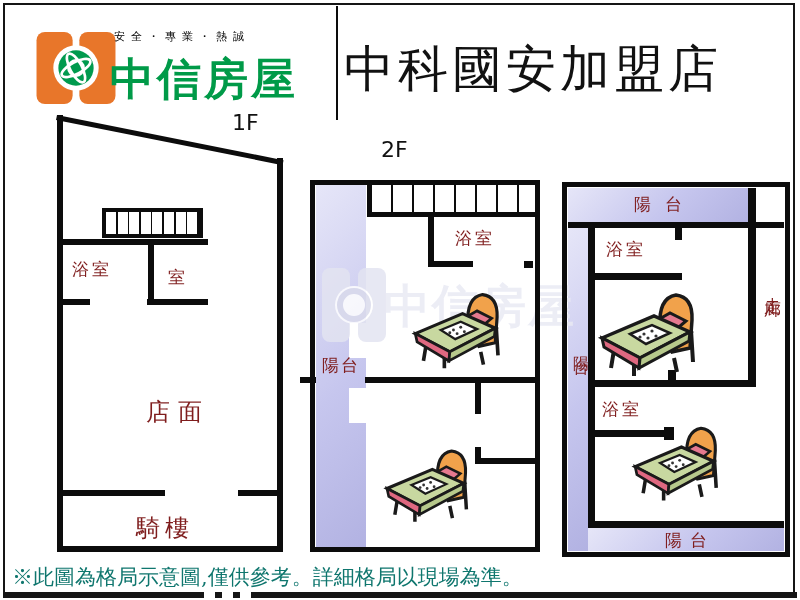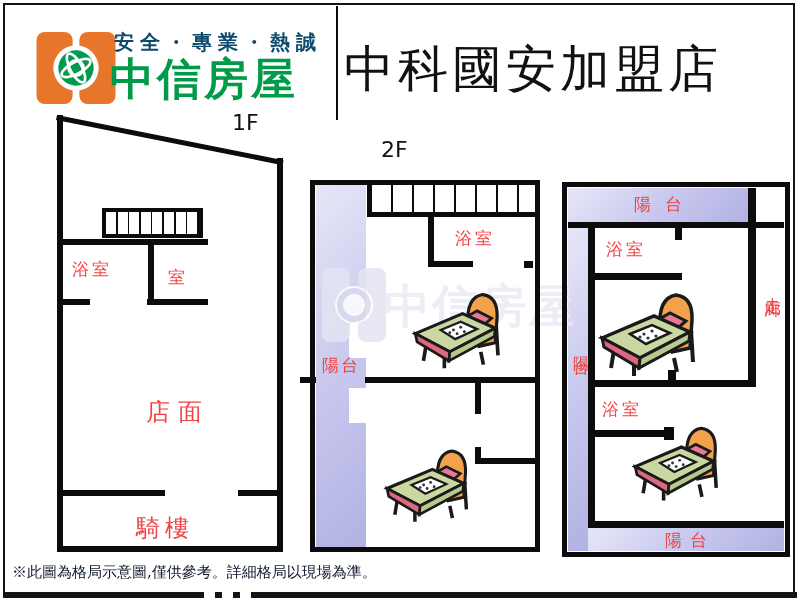--- a/index.html
+++ b/index.html
@@ -6,21 +6,21 @@
   #page{position:relative;width:800px;height:600px;background:#fff;overflow:hidden;
         font-family:"DejaVu Sans","Liberation Sans",sans-serif;}
   .frame{position:absolute;left:3px;top:3px;width:792px;height:592px;border:2px solid #151515;box-sizing:border-box;z-index:6;pointer-events:none;}
   .bbar{position:absolute;left:3px;top:592px;width:794px;height:6px;background:#151515;z-index:6;}
   .bdash{position:absolute;top:592px;width:11px;height:6px;background:#fff;z-index:7;}
   .wall{position:absolute;background:#0c0c0c;z-index:3;}
   .outline{position:absolute;border:5px solid #0c0c0c;box-sizing:border-box;z-index:3;}
   .balcony{position:absolute;background:linear-gradient(135deg,#e6e6f8 0%,#c6c6ee 55%,#b2b2e2 100%);z-index:1;}
   .notch{position:absolute;background:#fff;z-index:2;}
   .stairs{position:absolute;box-sizing:border-box;z-index:3;}
-  .rlabel{position:absolute;font-family:Liberation Mono, monospace;font-size:17px;color:#ef4444;
+  .rlabel{position:absolute;font-family:Liberation Mono, monospace;font-size:17px;color:#7f1d1d;
           letter-spacing:3px;white-space:nowrap;z-index:5;}
   .vtext{writing-mode:vertical-rl;text-orientation:upright;letter-spacing:2px;}
   .flabel{position:absolute;font-size:22px;color:#111;z-index:5;white-space:nowrap;}
   .bed{position:absolute;z-index:4;}
   .watermark{position:absolute;z-index:2;opacity:.85;}
   .center{text-align:center;}
 </style>
 </head>
 <body>
 
@@ -58,21 +58,21 @@
 
   <div class="frame"></div>
   <div class="bbar"></div>
   <div class="bdash" style="left:204px"></div>
   <div class="bdash" style="left:222px"></div>
   <div class="bdash" style="left:240px"></div>
 
   <svg class="logo" style="position:absolute;left:34px;top:27px;z-index:5" width="84" height="82">
     <use href="#ctlogo"></use>
   </svg>
-  <div style="position:absolute;left:114px;top:29px;font-size:20px;font-weight:bold;color:#0c4a6e;letter-spacing:6px;z-index:5;white-space:nowrap">安全・專業・熱誠</div>
+  <div style="position:absolute;left:114px;top:29px;font-size:11px;font-weight:normal;color:#000000;letter-spacing:6px;z-index:5;white-space:nowrap">安全・專業・熱誠</div>
   <div style="position:absolute;left:110px;top:50px;font-size:44px;font-weight:bold;color:#009a48;letter-spacing:3px;z-index:5;white-space:nowrap">中信房屋</div>
   <div class="wall" style="left:336px;top:6px;width:2px;height:114px"></div>
   <div style="position:absolute;left:344px;top:36px;font-size:50px;color:#111;letter-spacing:4px;z-index:5;white-space:nowrap;font-family:'DejaVu Serif','Liberation Serif',serif">中科國安加盟店</div>
 
   <div class="flabel" style="left:232px;top:110px">1F</div>
 
   <div class="wall" style="left:57px;top:115px;width:6px;height:437px"></div>
   <div class="wall" style="left:57px;top:115px;width:231px;height:5px;transform-origin:0 0;transform:rotate(11.3deg)"></div>
   <div class="wall" style="left:277px;top:158px;width:6px;height:394px"></div>
   <div class="wall" style="left:57px;top:546px;width:226px;height:6px"></div>
@@ -160,15 +160,15 @@
   <div class="balcony" style="left:588px;top:528px;width:196px;height:23px"></div>
   <div class="rlabel center" style="left:588px;top:529px;width:196px;letter-spacing:8px;text-indent:8px">陽台</div>
 
   <svg class="bed" style="left:588px;top:288px" width="122" height="92">
       <use href="#bed"></use>
     </svg>
   <svg class="bed" style="left:628px;top:420px" width="98" height="86">
       <use href="#bed"></use>
     </svg>
 
-  <div style="position:absolute;left:12px;top:563px;font-size:15px;color:#0f172a;z-index:5;white-space:nowrap;font-family:'DejaVu Serif','Liberation Serif',serif">※此圖為格局示意圖,僅供參考。詳細格局以現場為準。</div>
+  <div style="position:absolute;left:12px;top:563px;font-size:21px;color:#0f766e;z-index:5;white-space:nowrap;font-family:'DejaVu Serif','Liberation Serif',serif">※此圖為格局示意圖,僅供參考。詳細格局以現場為準。</div>
 
 </div>
 
 </body></html>

